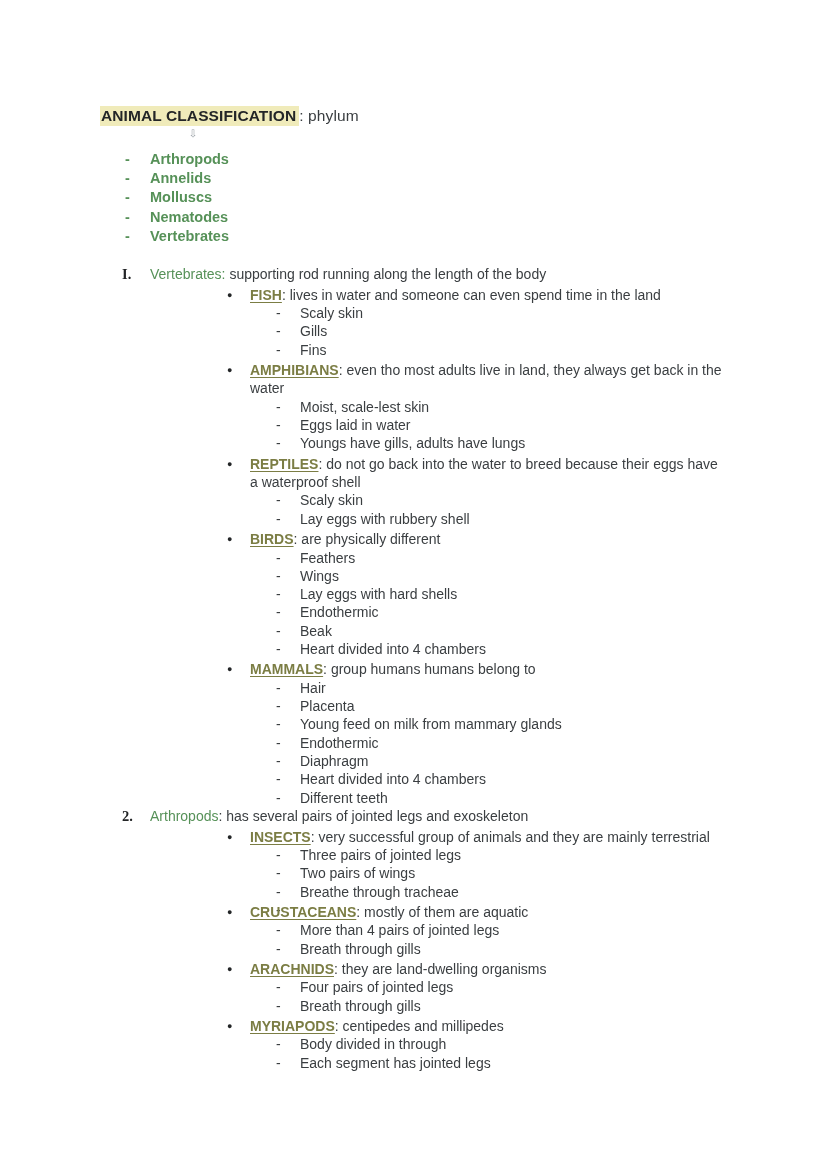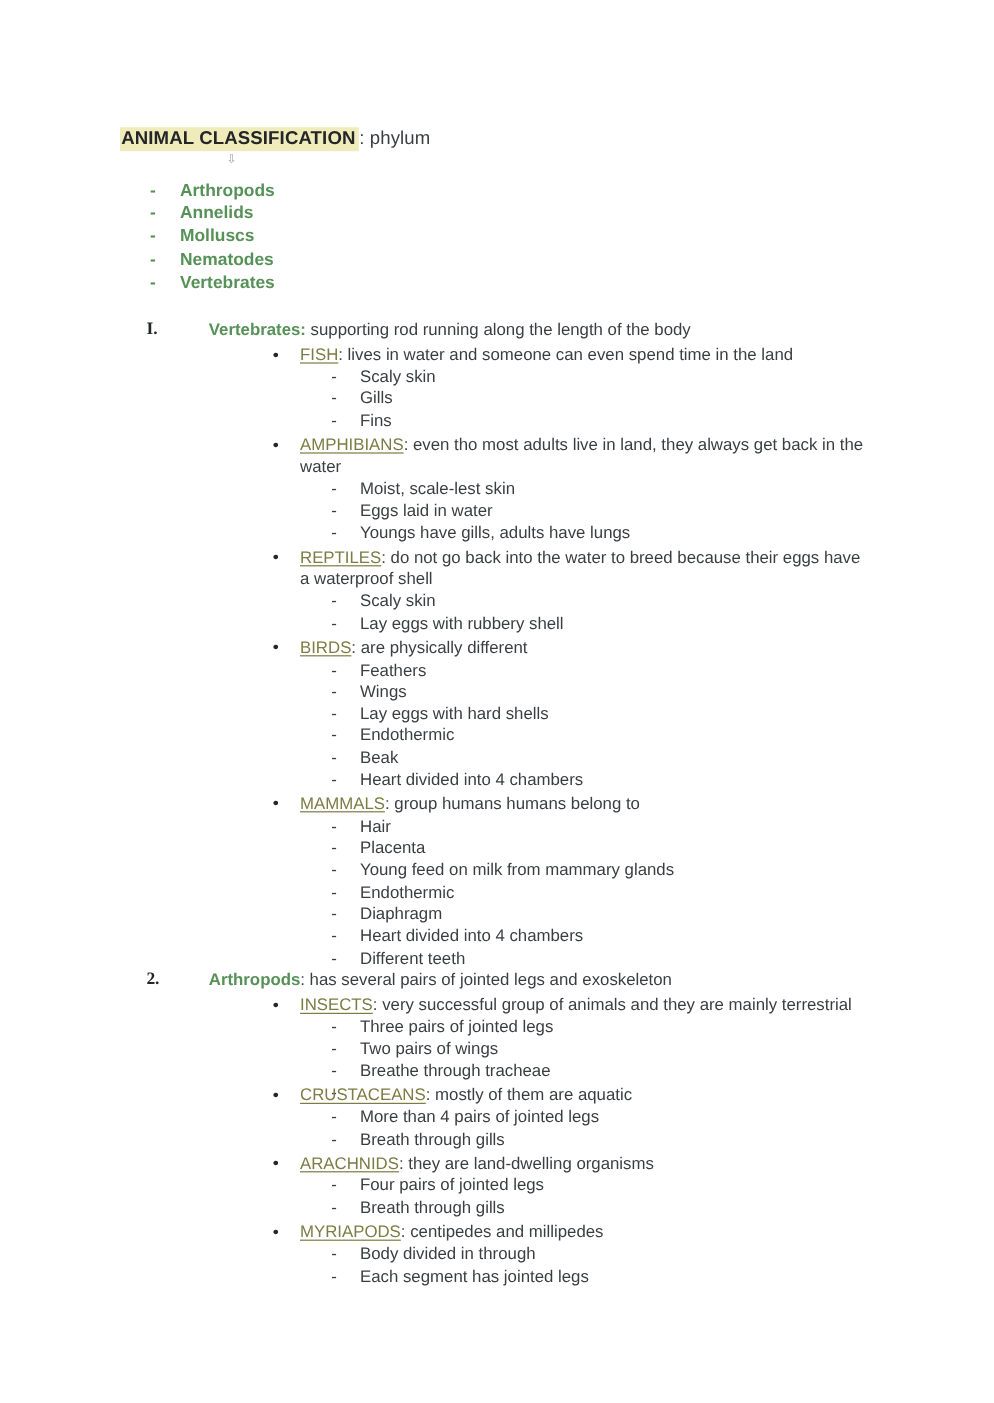--- a/index.html
+++ b/index.html
@@ -70,40 +70,40 @@
     font-size: 14px;
   }
   .section-marker {
     position: absolute;
     left: 22px;
     font-weight: bold;
     color: var(--dark);
     font-family: "Liberation Serif", "DejaVu Serif", serif;
     font-size: 14.5px;
   }
-  .section-name { color: var(--green); font-weight: 700; margin-left: 24px; }
+  .section-name { color: var(--green); font-weight: 400; }
   .section-desc { color: var(--text); text-align: center; }
   .group { margin-top: 2.2px; }
   .group-head {
     position: relative;
     padding-left: 150px;
     line-height: 18.3px;
     font-size: 14px;
   }
   .bullet {
     position: absolute;
     left: 127px;
     top: 0;
     font-size: 9px;
     line-height: 18.3px;
     color: var(--dark);
   }
   .taxon-term {
     color: var(--olive);
-    font-weight: normal;
+    font-weight: bold;
     text-decoration: underline;
     text-decoration-thickness: 1.4px;
     text-underline-offset: 2px;
   }
   .taxon-desc { color: var(--text); margin-top: 12px; }
   .feature-item {
     position: relative;
     padding-left: 200px;
     line-height: 18.3px;
     font-size: 14px;

